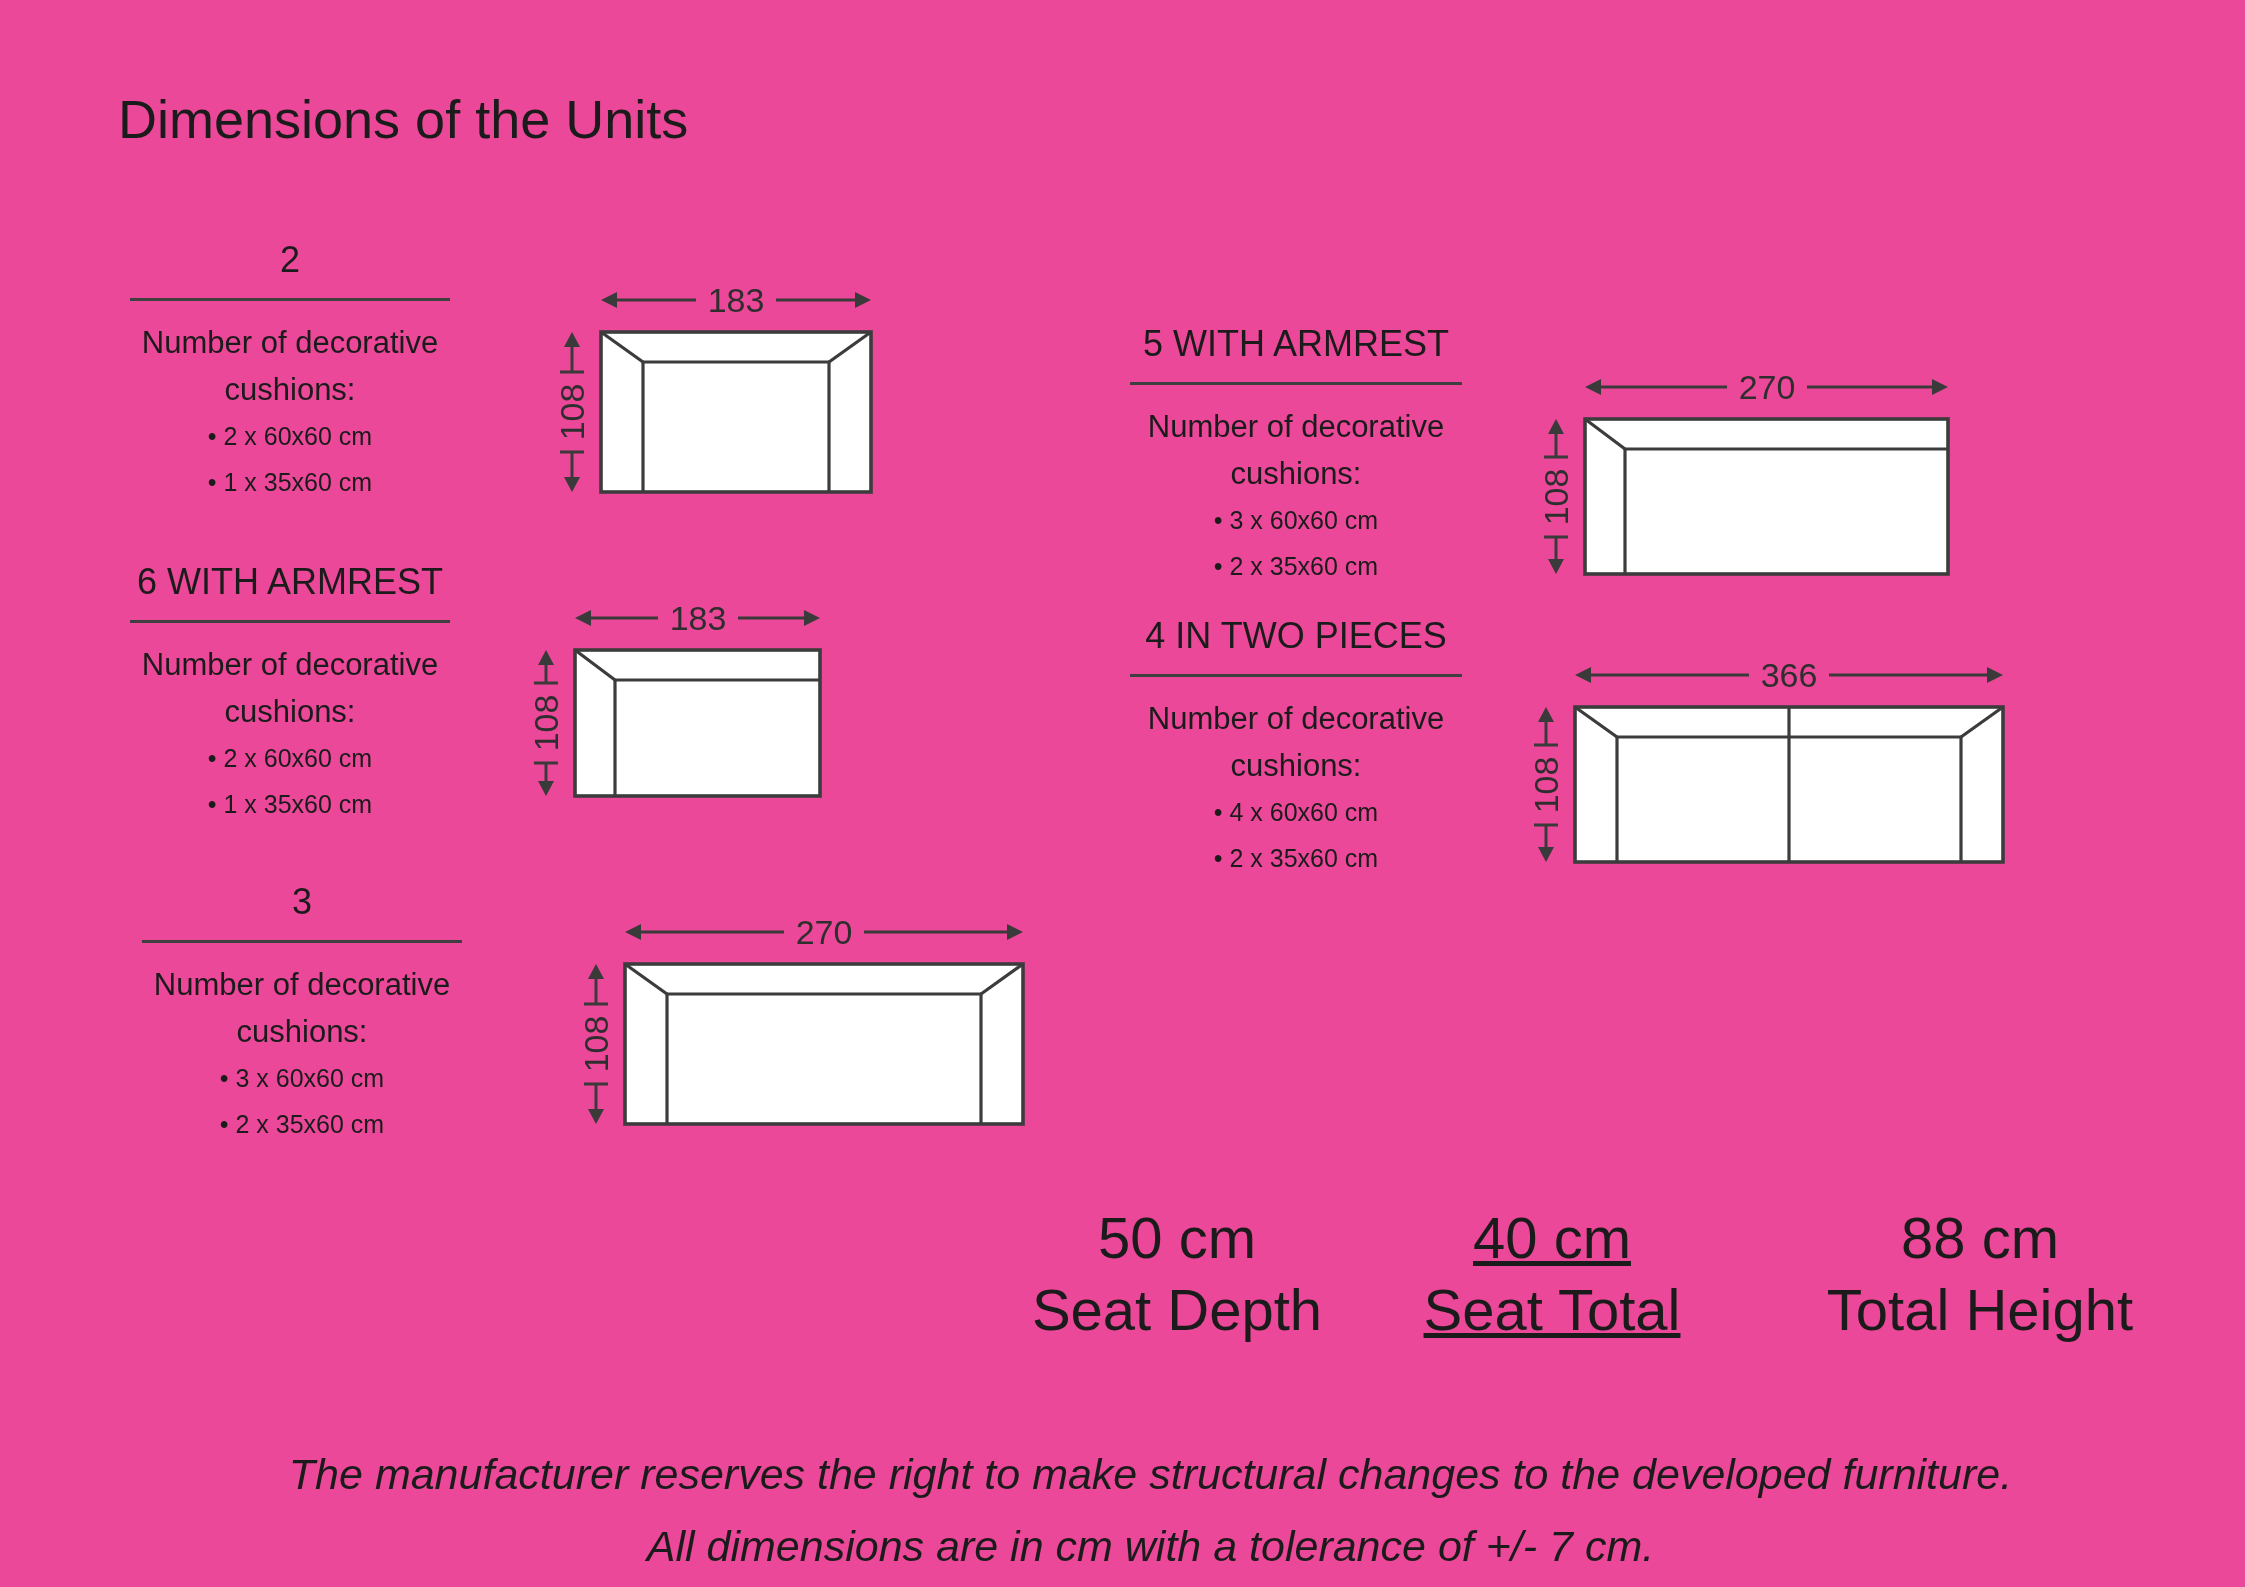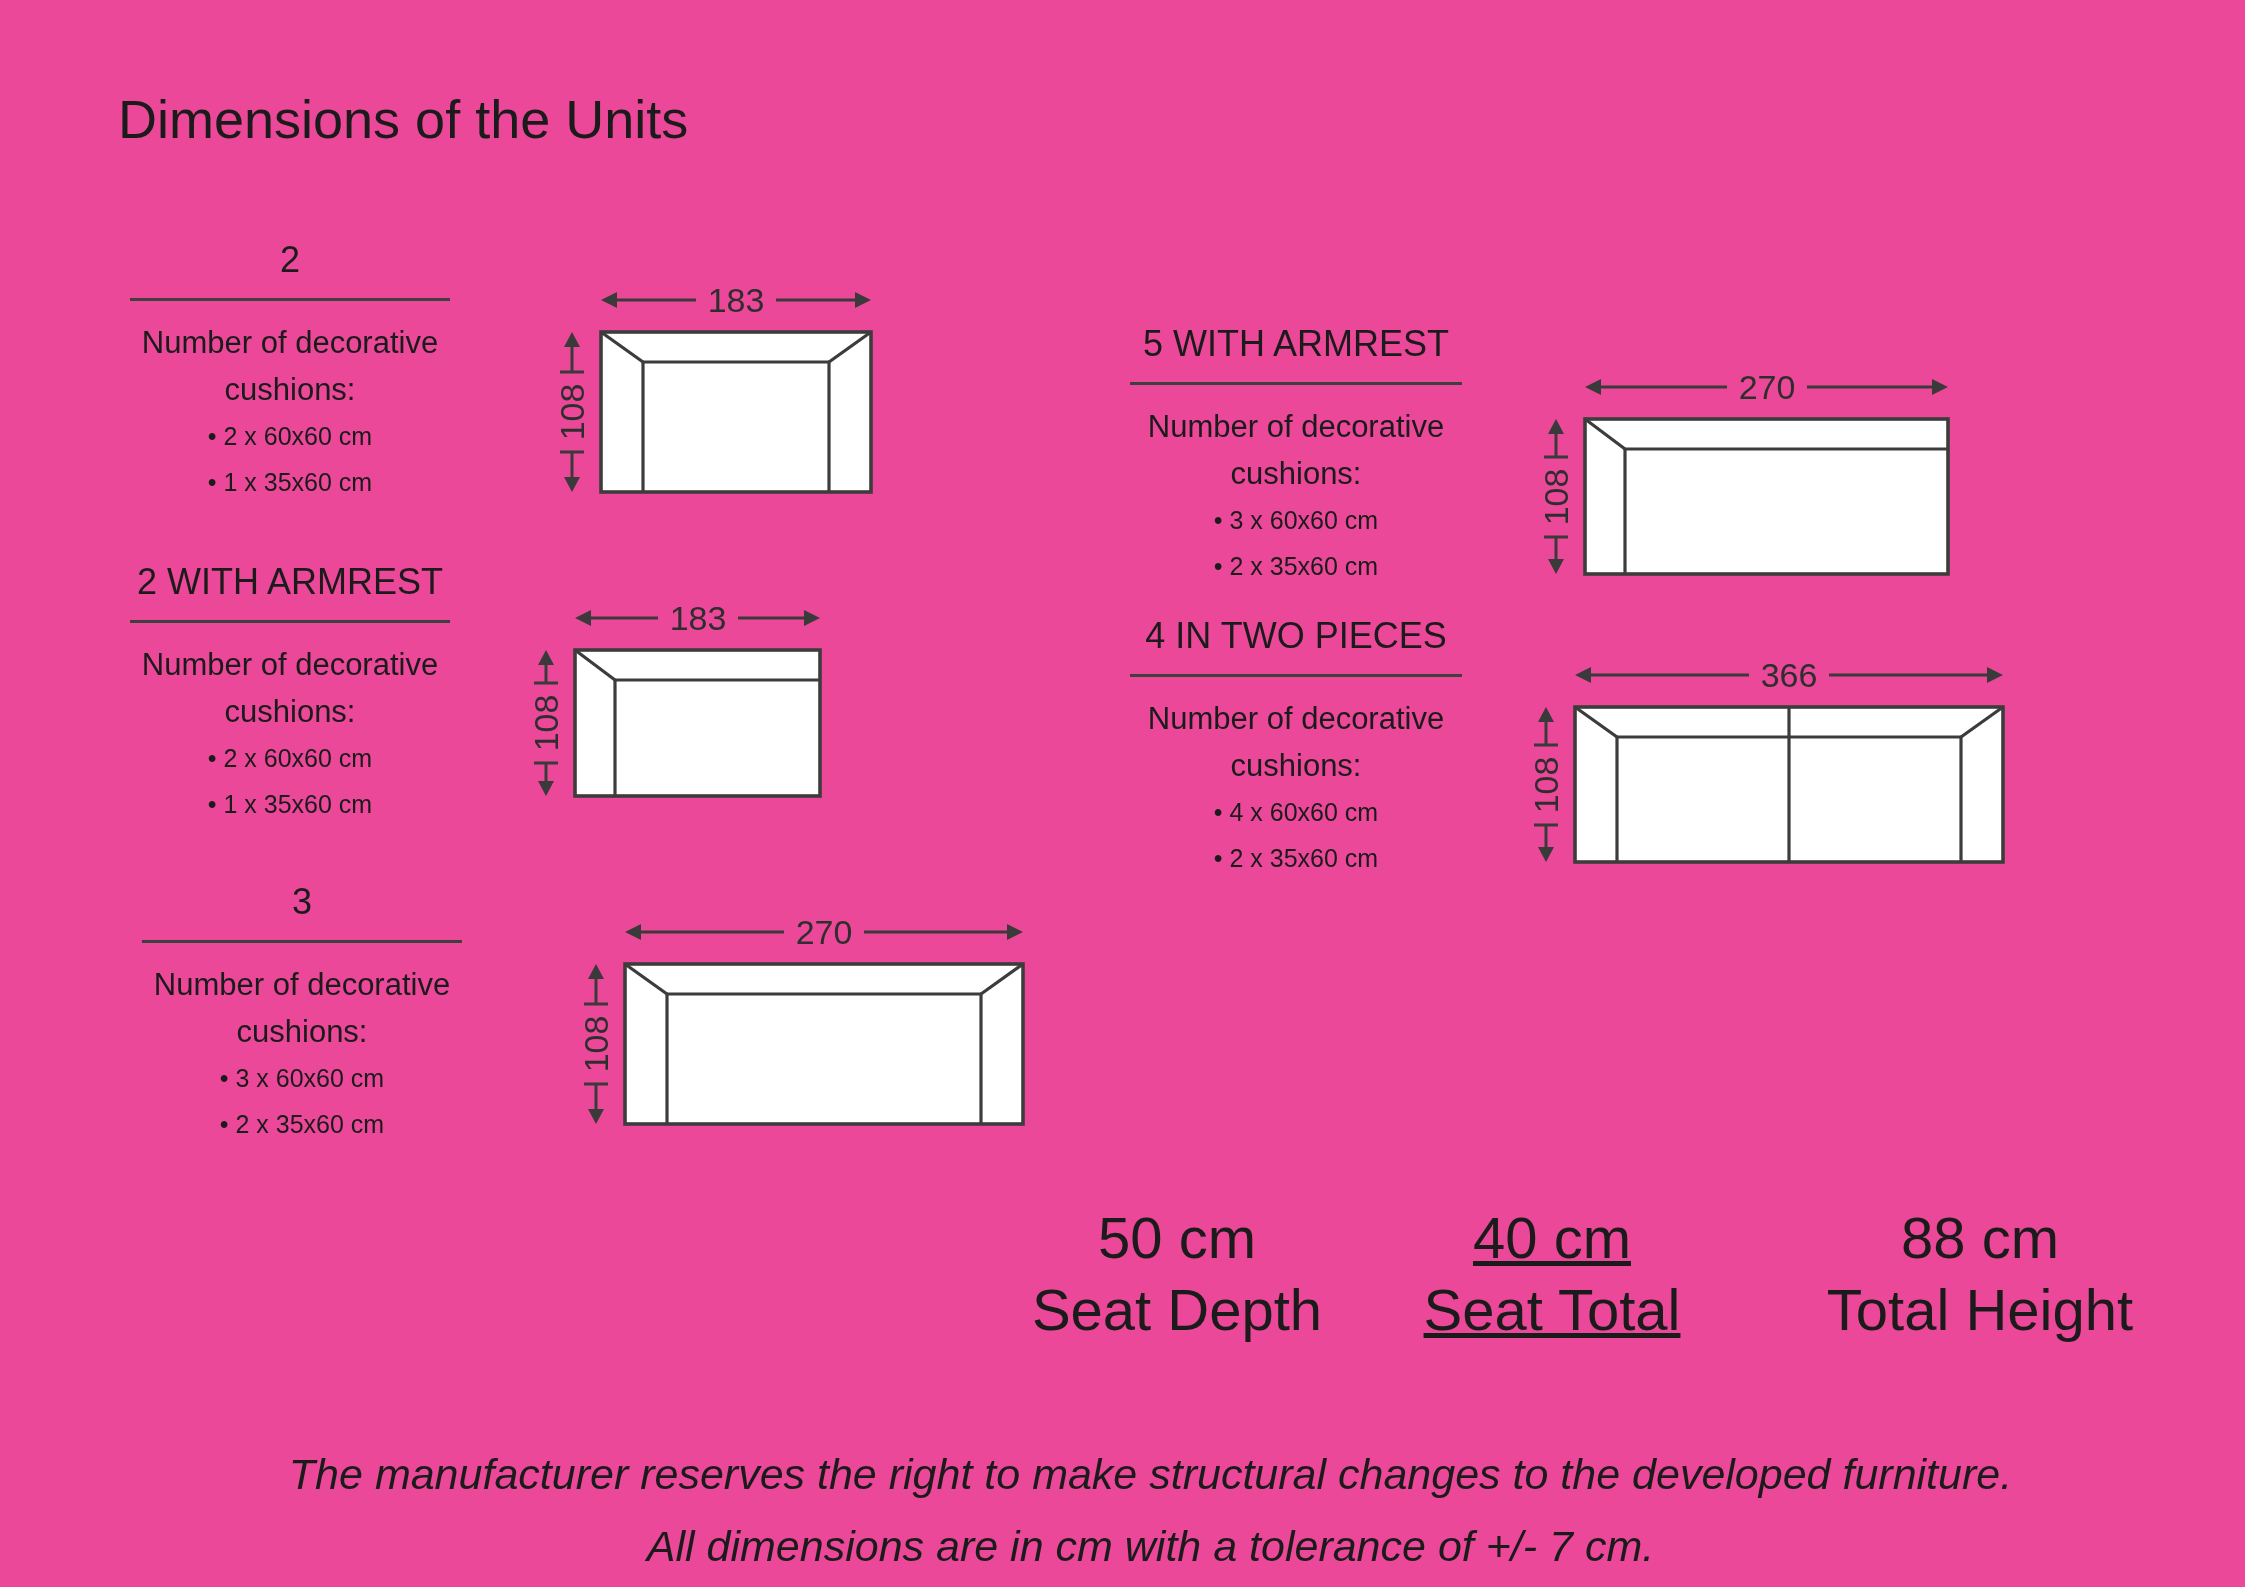--- a/index.html
+++ b/index.html
@@ -89,21 +89,21 @@
       <rect class="sofa-rect" x="85" y="50" width="270" height="160"></rect>
       <line class="sofa-line" x1="85" y1="50" x2="127" y2="80"></line>
       <line class="sofa-line" x1="355" y1="50" x2="313" y2="80"></line>
       <line class="sofa-line" x1="127" y1="80" x2="313" y2="80"></line>
       <line class="sofa-line" x1="127" y1="80" x2="127" y2="210"></line>
       <line class="sofa-line" x1="313" y1="80" x2="313" y2="210"></line>
     </g>
   </svg>
 
   <section class="spec" id="sec-two-armrest">
-    <h2 class="spec-heading">2 WITH ARMREST</h2>
+    <h2 class="spec-heading">6 WITH ARMREST</h2>
     <div class="rule"></div>
     <p class="cushions-title">Number of decorative cushions:</p>
     <ul class="bullets">
       <li>• 2 x 60x60 cm</li>
       <li>• 1 x 35x60 cm</li>
     </ul>
   </section>
 
   <svg class="diagram" id="dg-two-armrest" width="340" height="208" viewBox="0 0 340 208">
     <g>

